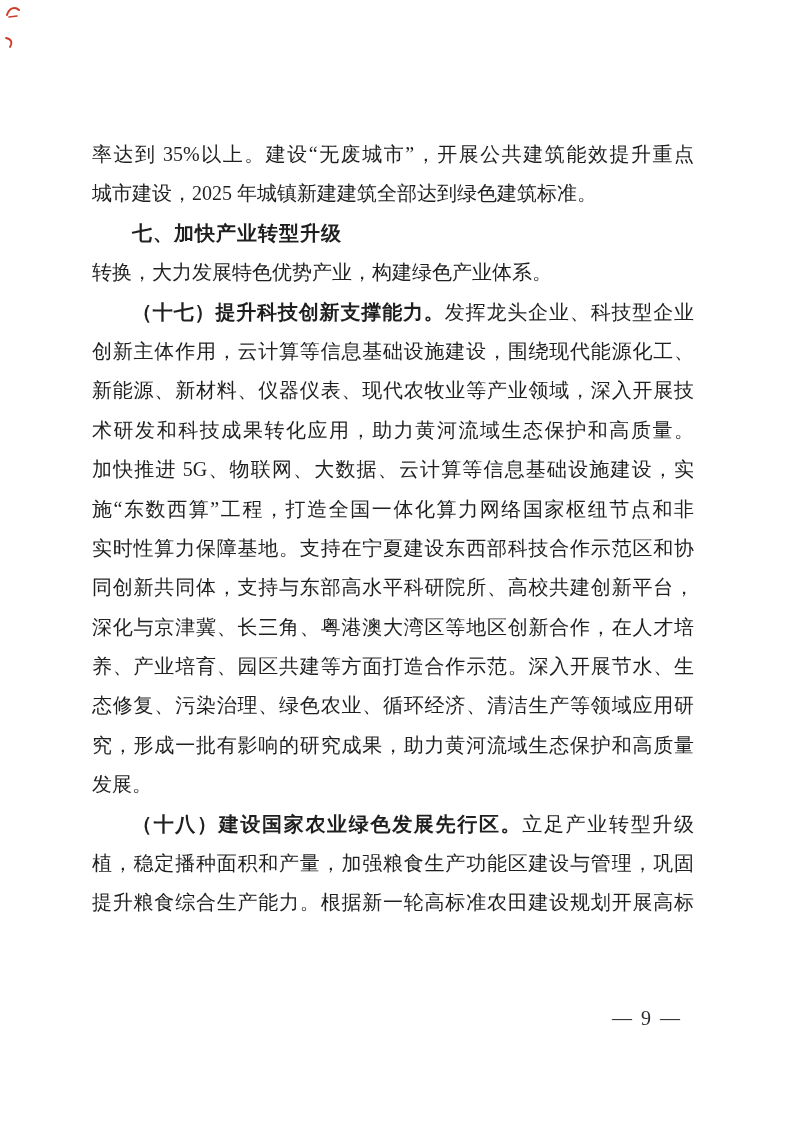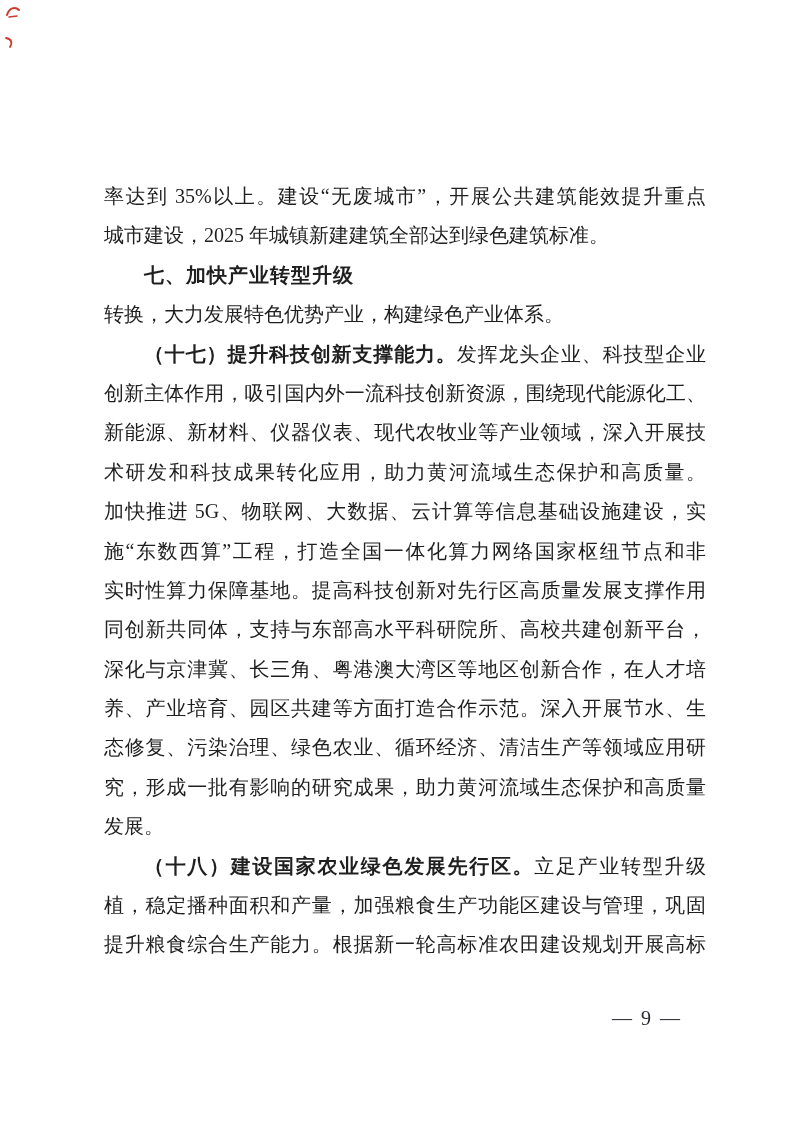--- a/index.html
+++ b/index.html
@@ -7,24 +7,23 @@
     position: relative;
     width: 800px;
     height: 1131px;
     background: #ffffff;
     overflow: hidden;
     font-family: "Liberation Serif", "DejaVu Serif", serif;
     color: #1f1f1f;
   }
   .content {
     position: absolute;
-    left: 104px;
+    left: 92px;
     top: 135px;
     width: 602px;
-    margin-top: 42px;
   }
   .line {
     height: 39.4px;
     line-height: 39.4px;
     font-size: 20px;
     text-align: justify;
     text-align-last: justify;
     -moz-text-align-last: justify;
     text-justify: inter-character;
     overflow: hidden;
@@ -74,26 +73,26 @@
       <path d="M2 3 C7 4, 9 7, 6 12" stroke="#cf3b2b" stroke-width="1.8" fill="none" stroke-linecap="round"></path>
     </svg>
   </span>
 
   <div class="content">
       <div class="line"><span>率达到 35%以上。建设“无废城市”，开展公共建筑能效提升重点</span></div>
       <div class="line last"><span>城市建设，2025 年城镇新建建筑全部达到绿色建筑标准。</span></div>
       <div class="line heading indent last"><span>七、加快产业转型升级</span></div>
       <div class="line last"><span>转换，大力发展特色优势产业，构建绿色产业体系。</span></div>
       <div class="line indent"><span class="bold-lead">（十七）提升科技创新支撑能力。</span><span>发挥龙头企业、科技型企业</span></div>
-      <div class="line"><span>创新主体作用，吸引国内外一流科技创新资源，围绕现代能源化工、</span></div>
+      <div class="line"><span>创新主体作用，云计算等信息基础设施建设，围绕现代能源化工、</span></div>
       <div class="line"><span>新能源、新材料、仪器仪表、现代农牧业等产业领域，深入开展技</span></div>
       <div class="line"><span>术研发和科技成果转化应用，助力黄河流域生态保护和高质量。</span></div>
       <div class="line"><span>加快推进 5G、物联网、大数据、云计算等信息基础设施建设，实</span></div>
       <div class="line"><span>施“东数西算”工程，打造全国一体化算力网络国家枢纽节点和非</span></div>
-      <div class="line"><span>实时性算力保障基地。提高科技创新对先行区高质量发展支撑作用</span></div>
+      <div class="line"><span>实时性算力保障基地。支持在宁夏建设东西部科技合作示范区和协</span></div>
       <div class="line"><span>同创新共同体，支持与东部高水平科研院所、高校共建创新平台，</span></div>
       <div class="line"><span>深化与京津冀、长三角、粤港澳大湾区等地区创新合作，在人才培</span></div>
       <div class="line"><span>养、产业培育、园区共建等方面打造合作示范。深入开展节水、生</span></div>
       <div class="line"><span>态修复、污染治理、绿色农业、循环经济、清洁生产等领域应用研</span></div>
       <div class="line"><span>究，形成一批有影响的研究成果，助力黄河流域生态保护和高质量</span></div>
       <div class="line last"><span>发展。</span></div>
       <div class="line indent"><span class="bold-lead">（十八）建设国家农业绿色发展先行区。</span><span>立足产业转型升级</span></div>
       <div class="line"><span>植，稳定播种面积和产量，加强粮食生产功能区建设与管理，巩固</span></div>
       <div class="line"><span>提升粮食综合生产能力。根据新一轮高标准农田建设规划开展高标</span></div>
     </div>

